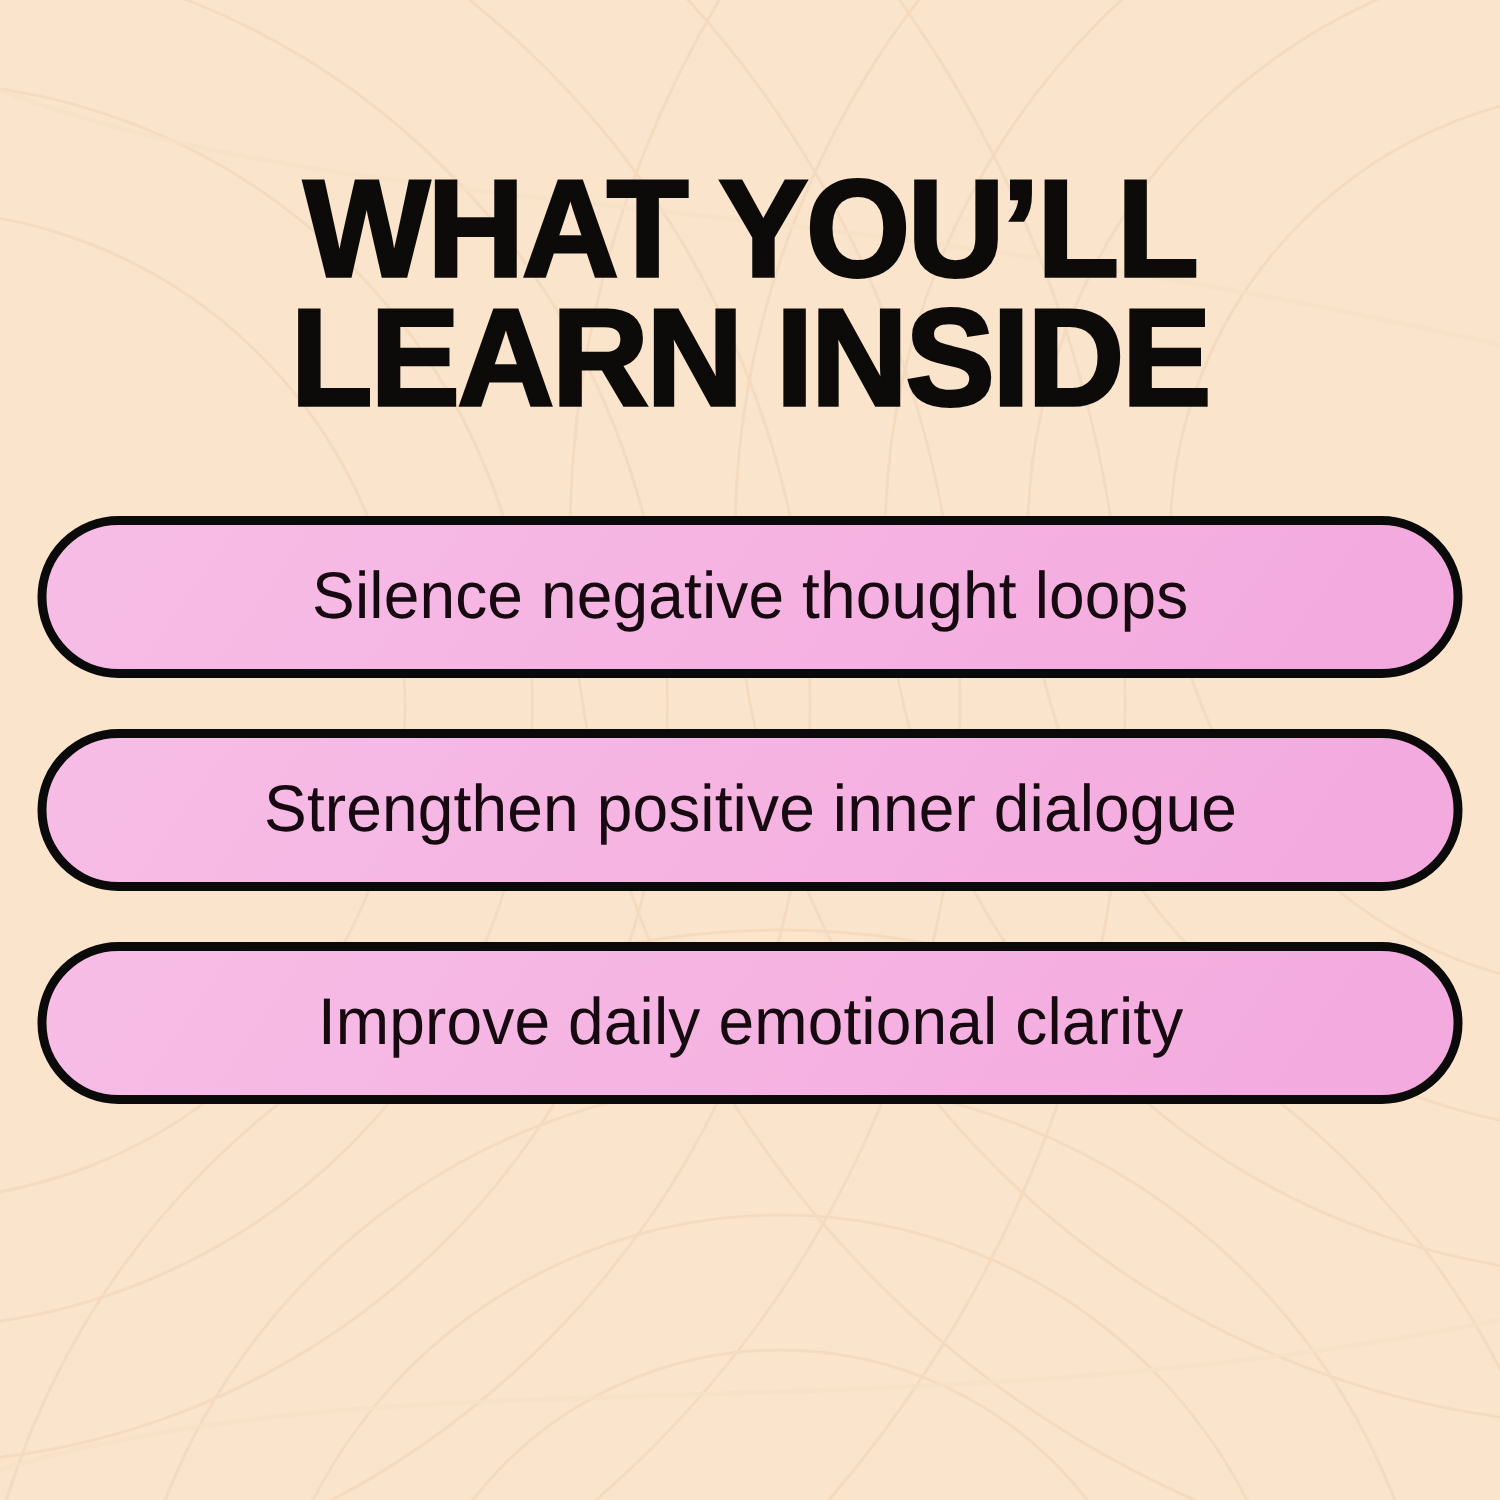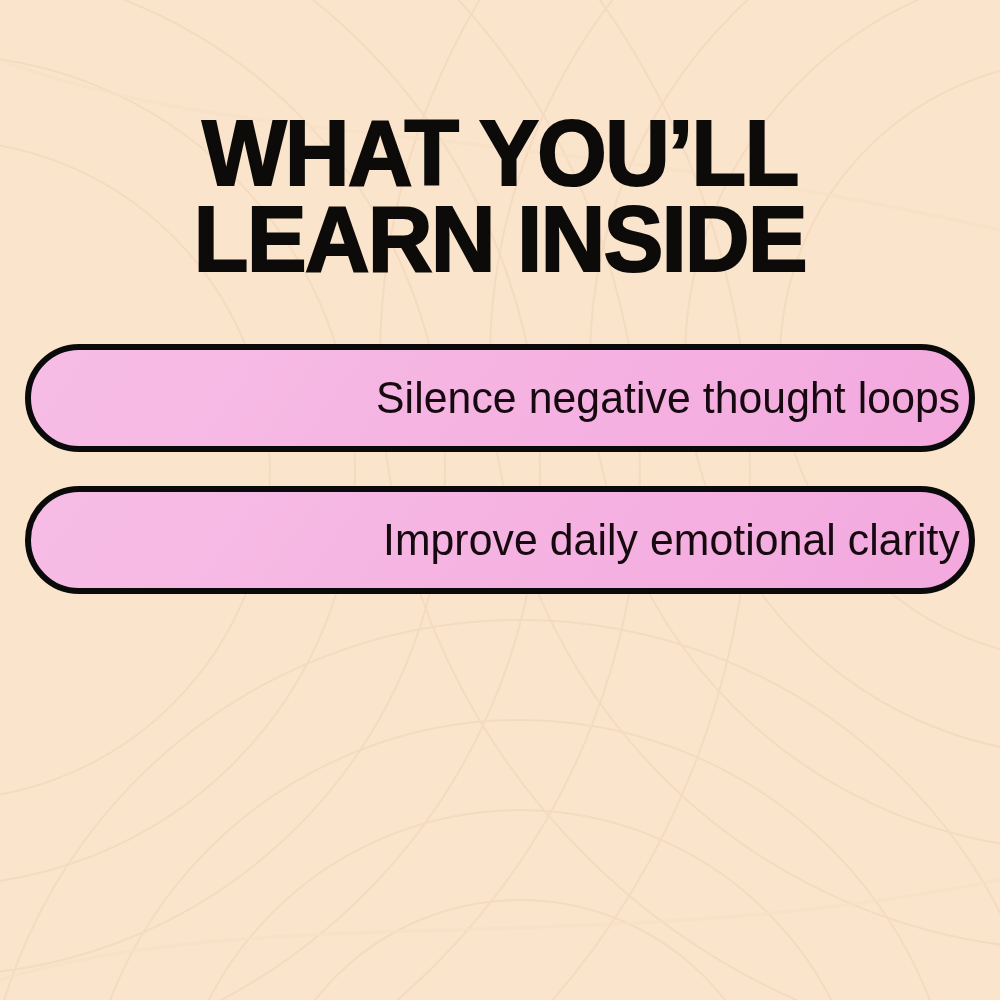--- a/index.html
+++ b/index.html
@@ -73,21 +73,21 @@
   .pill {
     position: relative;
     box-sizing: border-box;
     height: 108px;
     margin-bottom: 34px;
     border: 6px solid #0a0a0a;
     border-radius: 60px;
     background: linear-gradient(125deg, #f7bde6 0%, #f4b2e2 42%, #f3a9de 100%);
     display: flex;
     align-items: center;
-    justify-content: flex-end;
+    justify-content: center;
     overflow: hidden;
   }
   .pill:last-child {
     margin-bottom: 0;
   }
   .pill-label {
     color: #16090f;
     font-family: "Liberation Sans", sans-serif;
     font-weight: 400;
     font-size: 44px;
@@ -131,17 +131,20 @@
   <h1 class="heading" style="color: rgb(13, 11, 9); -webkit-text-stroke: 2.2px rgb(13, 11, 9);">
     <span class="title-line">WHAT YOU’LL</span>
     <span class="title-line">LEARN INSIDE</span>
   </h1>
 
   <ul class="pill-list">
     <li class="pill" style="background: linear-gradient(125deg, rgb(247, 189, 230) 0%, rgb(243, 169, 222) 100%); border-color: rgb(10, 10, 10);">
       <span class="pill-label" style="color: rgb(22, 9, 15);">Silence negative thought loops</span>
     </li>
     <li class="pill" style="background: linear-gradient(125deg, rgb(247, 189, 230) 0%, rgb(243, 169, 222) 100%); border-color: rgb(10, 10, 10);">
+      <span class="pill-label" style="color: rgb(22, 9, 15);">Strengthen positive inner dialogue</span>
+    </li>
+    <li class="pill" style="background: linear-gradient(125deg, rgb(247, 189, 230) 0%, rgb(243, 169, 222) 100%); border-color: rgb(10, 10, 10);">
       <span class="pill-label" style="color: rgb(22, 9, 15);">Improve daily emotional clarity</span>
     </li>
   </ul>
 
 </div>
 
 </body></html>

